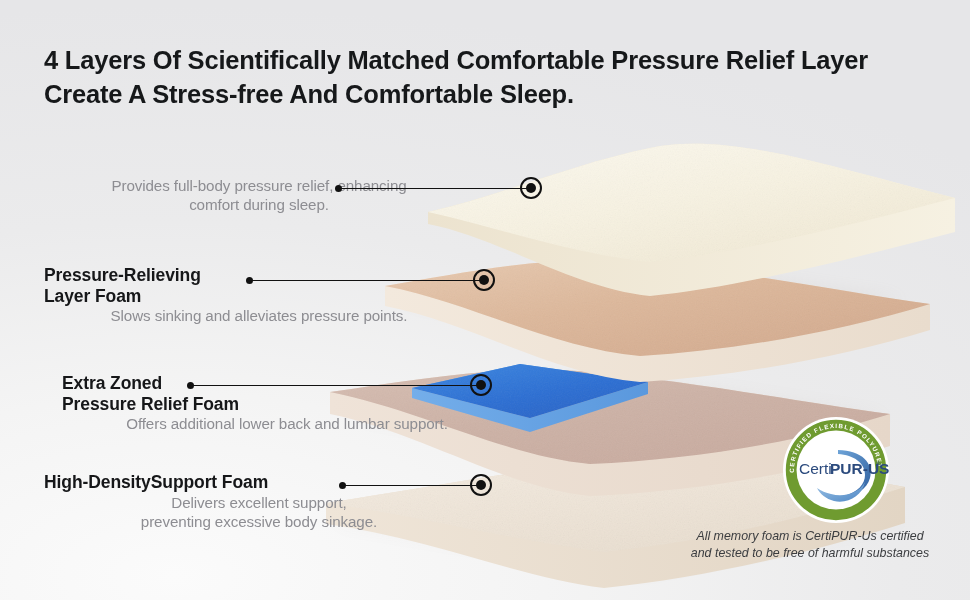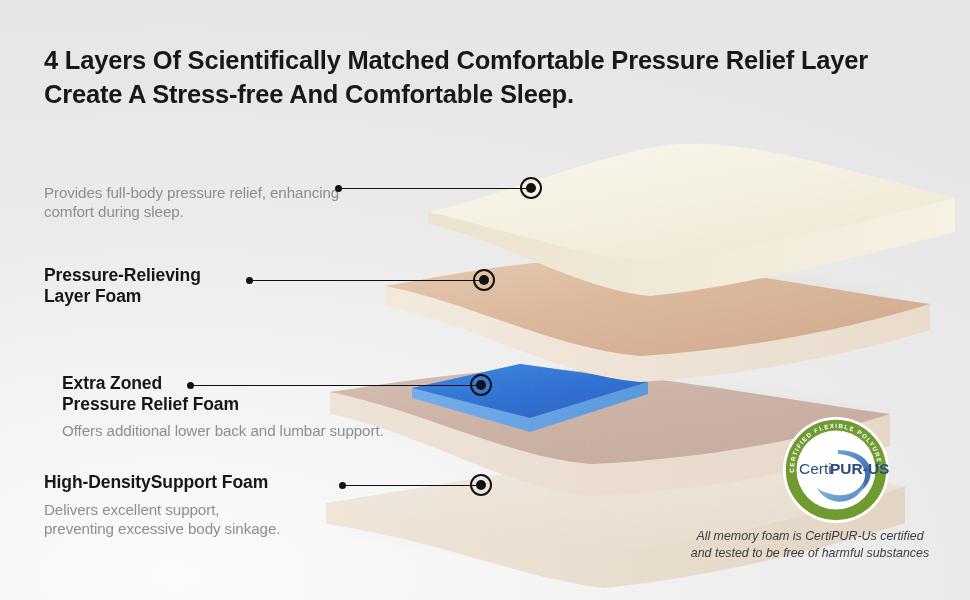--- a/index.html
+++ b/index.html
@@ -43,27 +43,27 @@
   .callout { position: absolute; }
   .callout .c-title {
     font-size: 17.5px;
     font-weight: 700;
     color: #161719;
     line-height: 1.18;
     letter-spacing: -0.1px;
     white-space: pre-line;
   }
   .callout .c-desc {
-    margin-top: 7px;
     font-size: 15.2px;
     font-weight: 400;
     color: #8d8d92;
     line-height: 1.28;
     letter-spacing: -0.1px;
     white-space: pre-line;
+    text-align: center;
   }
 
   .leader { position: absolute; height: 14px; }
   .leader .ln {
     position: absolute;
     left: 3px; top: 6.5px;
     height: 1.3px;
     background: #111;
   }
   .leader .tipdot {
@@ -246,20 +246,21 @@
     <span class="tipdot"></span>
     <span class="ln" style="width:190px;"></span>
   </div>
   <div class="marker" style="left:520px; top:177px;">
       <i></i>
     </div>
 
   <div class="callout" style="left:44px; top:265px; width:430px;">
     <div class="c-title">Pressure-Relieving
 Layer Foam</div>
+    <div class="c-desc">Slows sinking and alleviates pressure points.</div>
   </div>
   <div class="leader" style="left:246px; top:273px; width:238px;">
     <span class="tipdot"></span>
     <span class="ln" style="width:233px;"></span>
   </div>
   <div class="marker" style="left:473px; top:269px;">
       <i></i>
     </div>
 
   <div class="callout" style="left:62px; top:373px; width:450px;">

